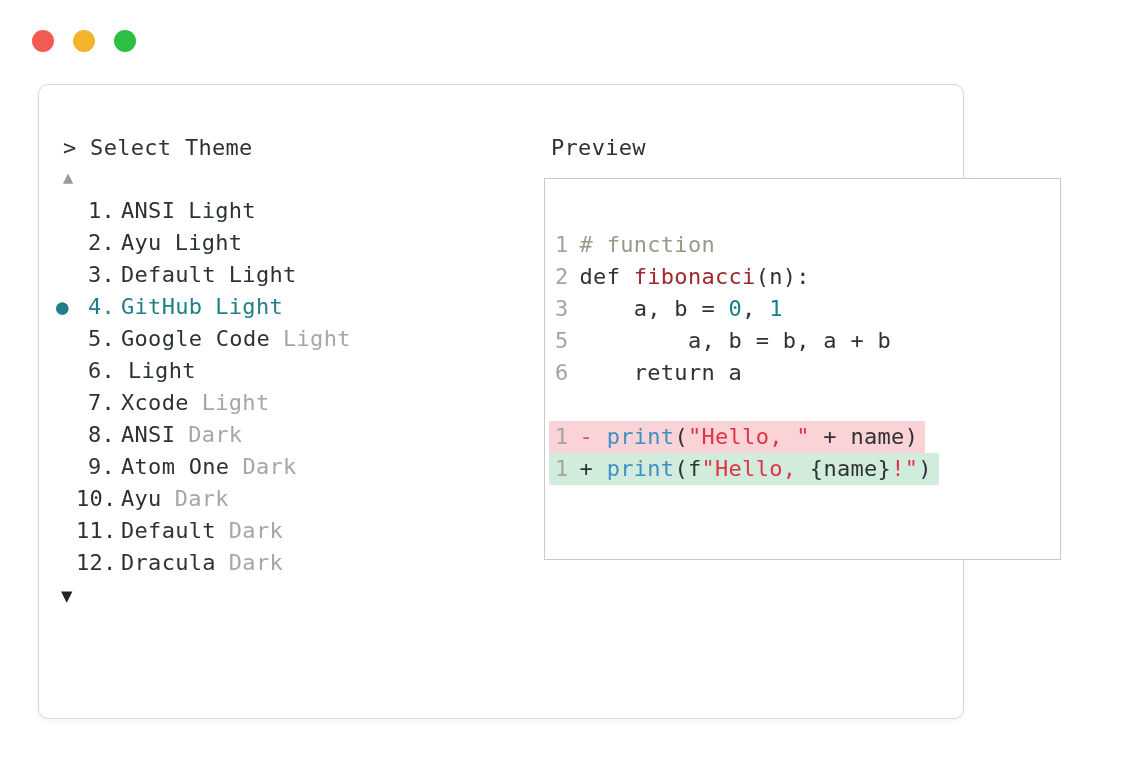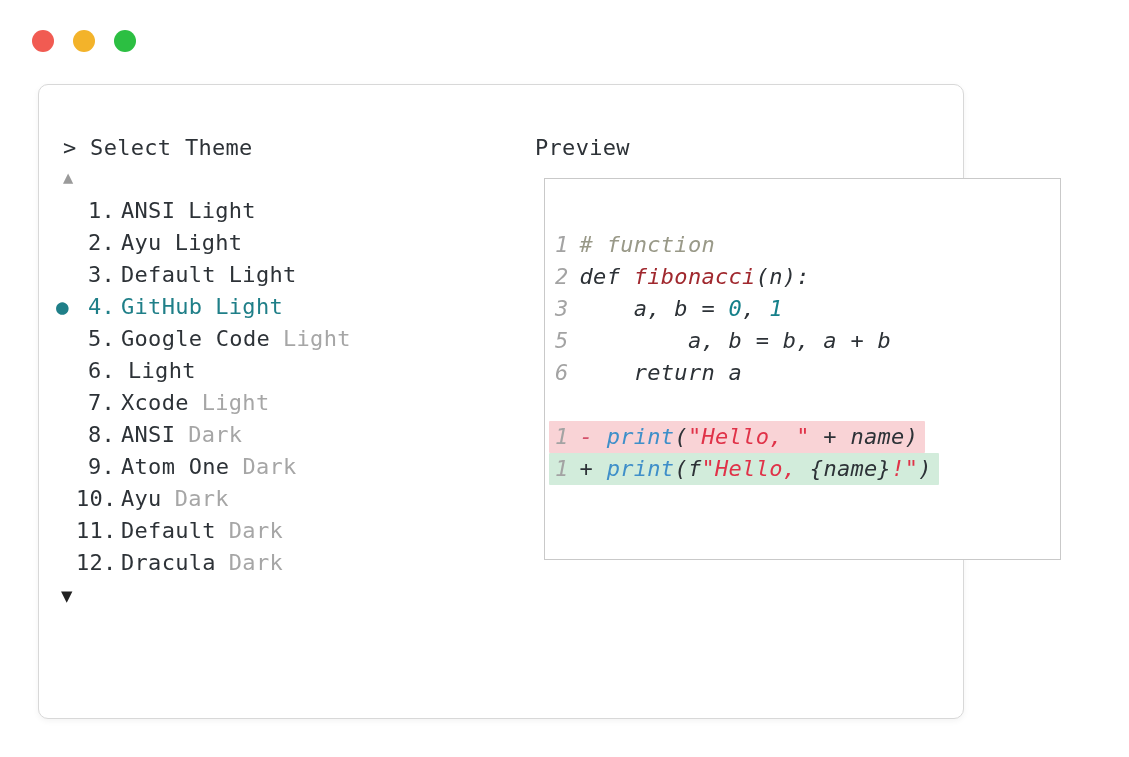--- a/index.html
+++ b/index.html
@@ -23,40 +23,40 @@
   .light.green{background:var(--win-green)}
 
   .panel{
     position:absolute;left:38px;top:84px;width:926px;height:635px;
     background:#fff;border:1.5px solid var(--border);border-radius:10px;
     box-shadow:0 2px 6px rgba(0,0,0,.05);
   }
   .mono{font-size:22px;line-height:32px;letter-spacing:.3px;white-space:pre}
 
   .prompt{position:absolute;left:24px;top:47px;color:var(--ink)}
-  .preview-title{position:absolute;left:496px;top:47px;color:var(--ink)}
+  .preview-title{position:absolute;left:512px;top:47px;color:var(--ink)}
 
   .scroll-up{position:absolute;left:24px;top:82px;font-size:17px;line-height:20px;color:#9a9a9a}
   .scroll-down{position:absolute;left:22px;top:500px;font-size:19px;line-height:20px;color:#222}
 
   .theme-list{position:absolute;left:17px;top:110px}
   .theme-row{display:flex;align-items:baseline;height:32px;line-height:32px;font-size:22px;letter-spacing:.3px;cursor:default}
   .theme-row .marker{display:inline-block;width:20px;font-size:21px;color:var(--accent)}
   .theme-row .num{display:inline-block;width:39px;text-align:right;white-space:pre}
   .theme-row .name{margin-left:6px;white-space:pre}
   .theme-row .variant{margin-left:13px;white-space:pre}
   .theme-row .variant.muted{color:var(--muted)}
   .theme-row.selected .num,.theme-row.selected .name,.theme-row.selected .variant{color:var(--accent)}
 
   .help{position:absolute;left:19px;top:557px;color:var(--muted)}
 
   .preview-box{
     position:absolute;left:505px;top:93px;width:517px;height:382px;
     border:1.5px solid var(--inner-border);background:#fff;
-    padding:50px 0 0 10px;overflow:hidden;font-style:italic;
+    padding:50px 0 0 10px;overflow:hidden;
   }
   .code-line{height:32px;line-height:32px;font-size:22px;letter-spacing:.3px;white-space:pre}
   .code-line .lineno{display:inline-block;min-width:13px;text-align:right;color:#a3a3a3;margin-right:11px}
   .code-line.blank{height:32px}
   .diff{display:inline-block;margin-left:-6px;padding:0 7px 0 6px;border-radius:1px}
   .diff.removed{background:var(--removed-bg)}
   .diff.added{background:var(--added-bg)}
 
   .tok-dark{color:var(--ink)}
   .tok-comment{color:var(--comment)}

